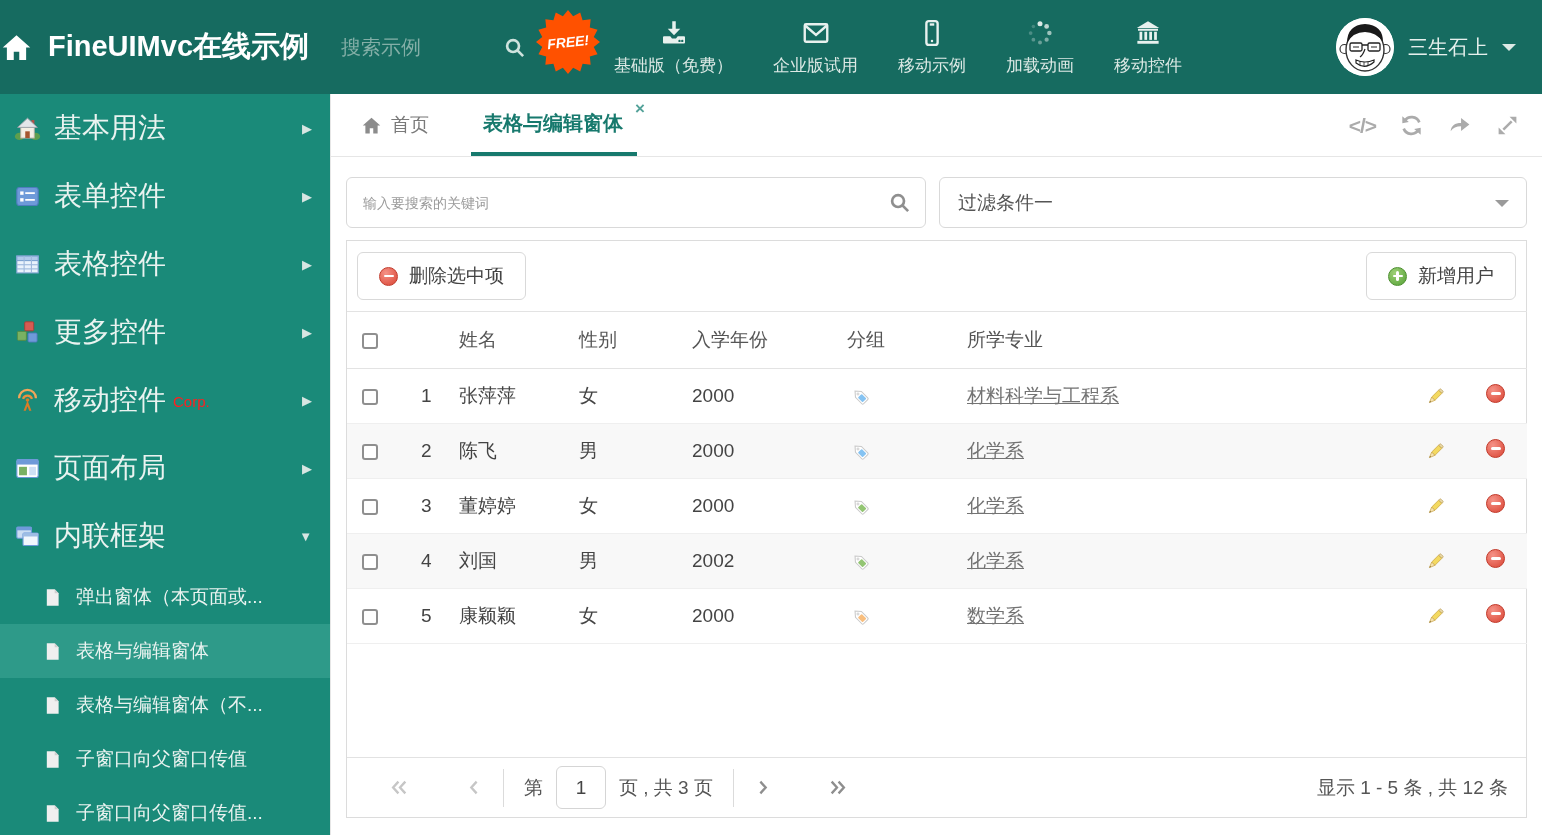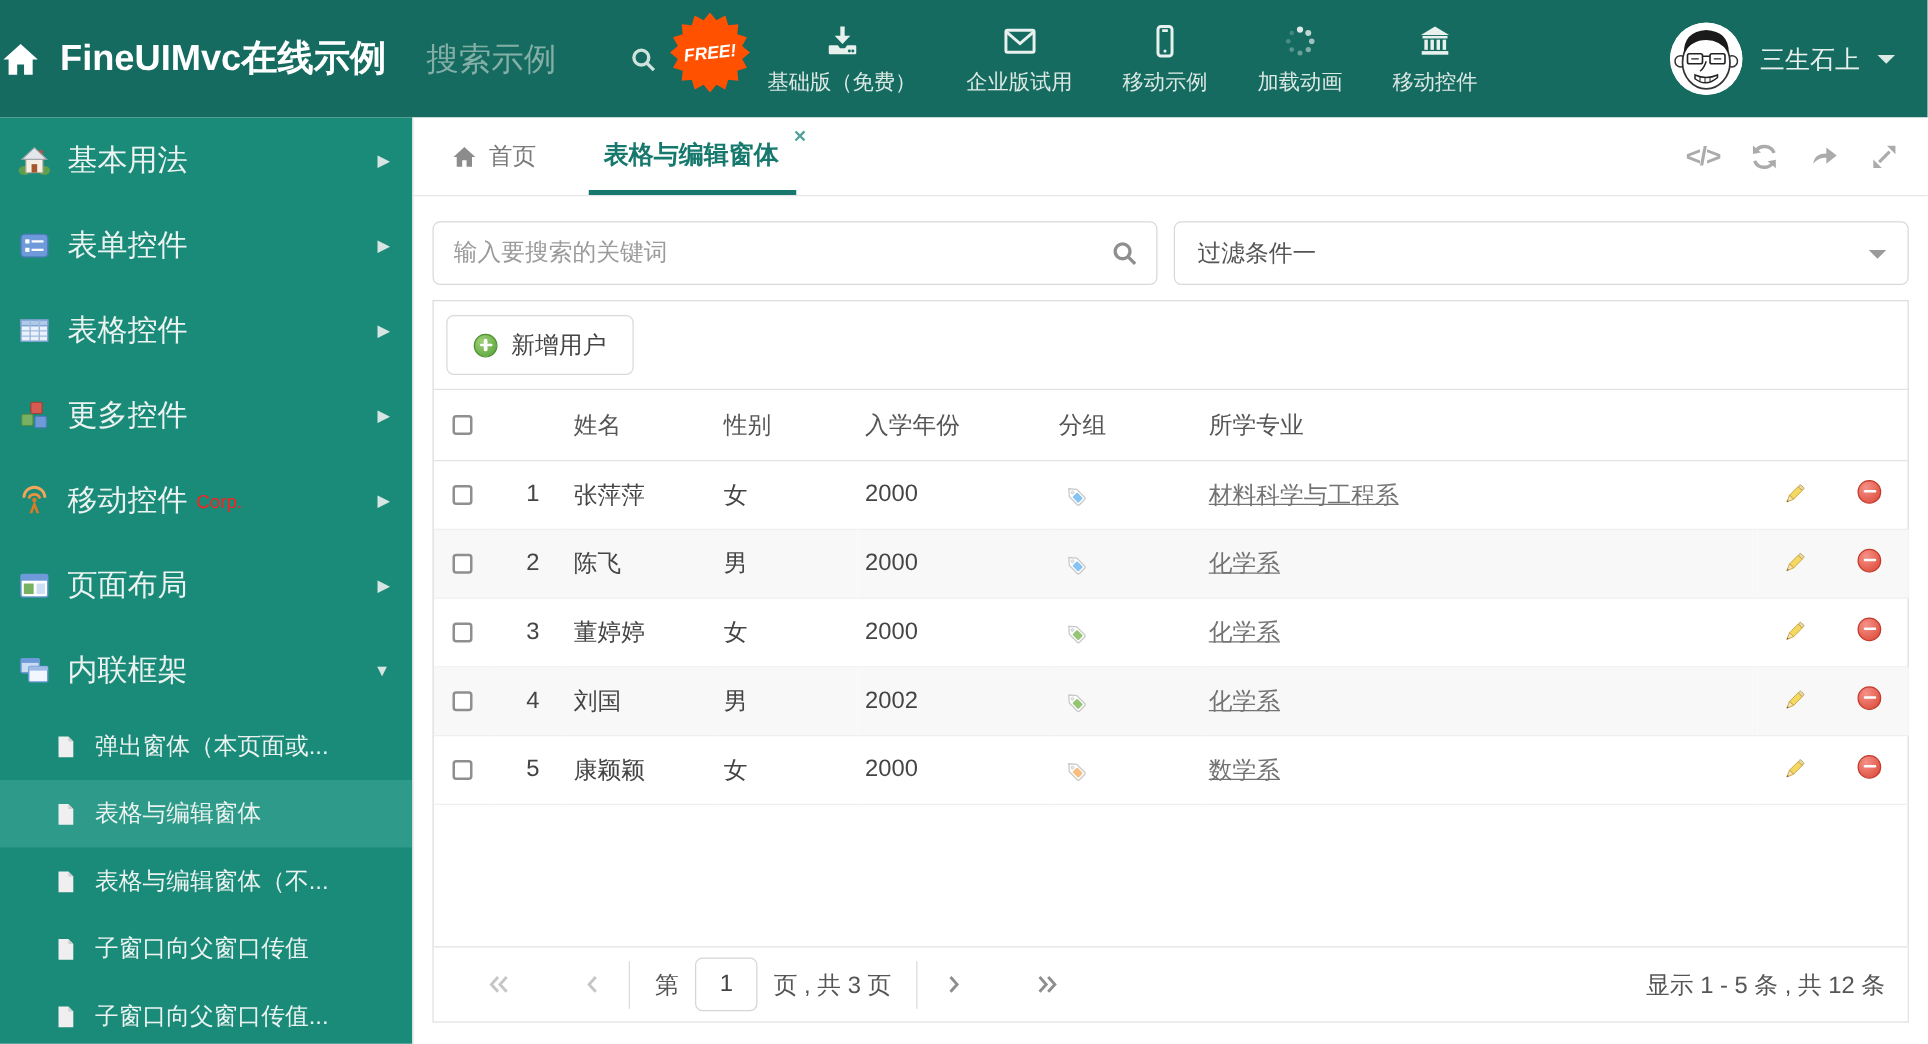--- a/index.html
+++ b/index.html
@@ -7,21 +7,21 @@
          font-family:"Liberation Sans", sans-serif; }
 
   
   .topbar { position:absolute; top:0; left:0; width:1542px; height:94px;
             background:#166B60; display:flex; align-items:center; }
   .brand { display:flex; align-items:center; gap:15px; }
   .brand-home svg { width:33px; height:33px; display:block; }
   .brand-title { color:#fff; font-size:29px; font-weight:bold; white-space:nowrap; }
   .top-search { display:flex; align-items:center; margin-left:30px; }
   .top-search input { width:152px; background:transparent; border:none; outline:none;
-                      font-size:26px; color:#BFD9D3; }
+                      font-size:20px; color:#BFD9D3; }
   .top-search input::placeholder { color:#84AFA7; }
   .search-ico-top svg { width:23px; height:23px; margin-left:12px; display:block; }
 
   .top-nav { display:flex; gap:40px; margin-left:88px; }
   .nav-item { display:flex; flex-direction:column; align-items:center; gap:6px;
               position:relative; cursor:pointer; }
   .nav-icon svg { width:30px; height:30px; display:block; }
   .nav-label { color:#DCE9E5; font-size:17px; white-space:nowrap; }
   .free-badge { position:absolute; left:-78px; top:-8px; width:64px; height:64px; }
   .free-badge svg { width:64px; height:64px; display:block; }
@@ -34,21 +34,21 @@
   .avatar svg { width:58px; height:58px; display:block; }
   .user-name { color:#E6F0ED; font-size:20px; white-space:nowrap; }
   .user-caret { width:0; height:0; border:7px solid transparent; border-top-color:#DCE9E5; margin-top:8px; }
 
   
   .sidebar { position:absolute; top:94px; left:0; width:330px; height:741px;
              background:#1A8A79; overflow:hidden; }
   .side-item { height:68px; display:flex; align-items:center; position:relative;
                padding-left:14px; cursor:pointer; }
   .side-icon svg { width:27px; height:27px; display:block; }
-  .side-label { color:#EAF3F0; font-size:24px; margin-left:13px; white-space:nowrap; }
+  .side-label { color:#EAF3F0; font-size:28px; margin-left:13px; white-space:nowrap; }
   .corp-badge { color:#FF1F1F; font-size:15px; margin-left:7px; margin-top:3px; }
   .side-arrow { position:absolute; right:18px; color:#D7E6E2; font-size:13px; }
   .side-subitem { height:54px; display:flex; align-items:center; padding-left:42px; cursor:pointer; }
   .side-subitem.selected { background:#2E9A89; }
   .file-ico svg { width:21px; height:21px; display:block; }
   .sub-label { color:#EAF3F0; font-size:19px; margin-left:13px; white-space:nowrap; }
 
   
   .content { position:absolute; left:330px; top:94px; width:1212px; height:741px;
              background:#fff; border-left:1px solid #E6E6E6; }
@@ -63,21 +63,21 @@
   .tab-close { position:absolute; top:6px; right:-8px; color:#53A299; font-weight:bold;
                font-size:17px; line-height:1; cursor:pointer; }
   .tab-tools { position:absolute; right:22px; top:0; height:63px; display:flex; gap:23px; align-items:center; }
   .tool-ico { cursor:pointer; }
   .tool-ico svg { width:25px; height:25px; display:block; }
   .code-ico { font-size:21px; font-weight:bold; color:#ABABAB; letter-spacing:-1px; cursor:pointer; }
 
   .filter-row { display:flex; margin:20px 15px 0 15px; gap:13px; }
   .search-box { flex:0 0 580px; height:51px; border:1px solid #D9D9D9; border-radius:6px;
                 display:flex; align-items:center; padding:0 14px; background:#fff; }
-  .search-box input { flex:1; border:none; outline:none; font-size:19px; color:#444; background:transparent; }
+  .search-box input { flex:1; border:none; outline:none; font-size:14px; color:#444; background:transparent; }
   .search-box input::placeholder { color:#9B9B9B; }
   .search-ico-gray svg { width:23px; height:23px; display:block; cursor:pointer; }
   .filter-select { flex:1; height:51px; border:1px solid #D9D9D9; border-radius:6px;
                    display:flex; align-items:center; padding:0 18px; color:#555;
                    font-size:19px; position:relative; cursor:pointer; background:#fff; }
   .select-caret { position:absolute; right:17px; top:22px; width:0; height:0;
                   border:7px solid transparent; border-top-color:#9A9A9A; }
 
   .panel { margin:12px 15px 0 15px; border:1px solid #DCDCDC; height:578px; position:relative; background:#fff; }
   .panel-toolbar { height:70px; display:flex; align-items:center; justify-content:space-between; padding:0 10px; }
@@ -435,20 +435,24 @@
       </span>
     </div>
     <div class="filter-select">
       <span>过滤条件一</span>
       <span class="select-caret"></span>
     </div>
   </div>
 
   <section class="panel">
     <div class="panel-toolbar">
+      <button class="btn">
+        <span class="minus-circle"></span>
+        <span>删除选中项</span>
+      </button>
       <button class="btn">
         <span class="plus-circle"></span>
         <span>新增用户</span>
       </button>
     </div>
 
     <table class="grid-table">
       <colgroup>
         <col style="width:48px">
           <col style="width:58px">

